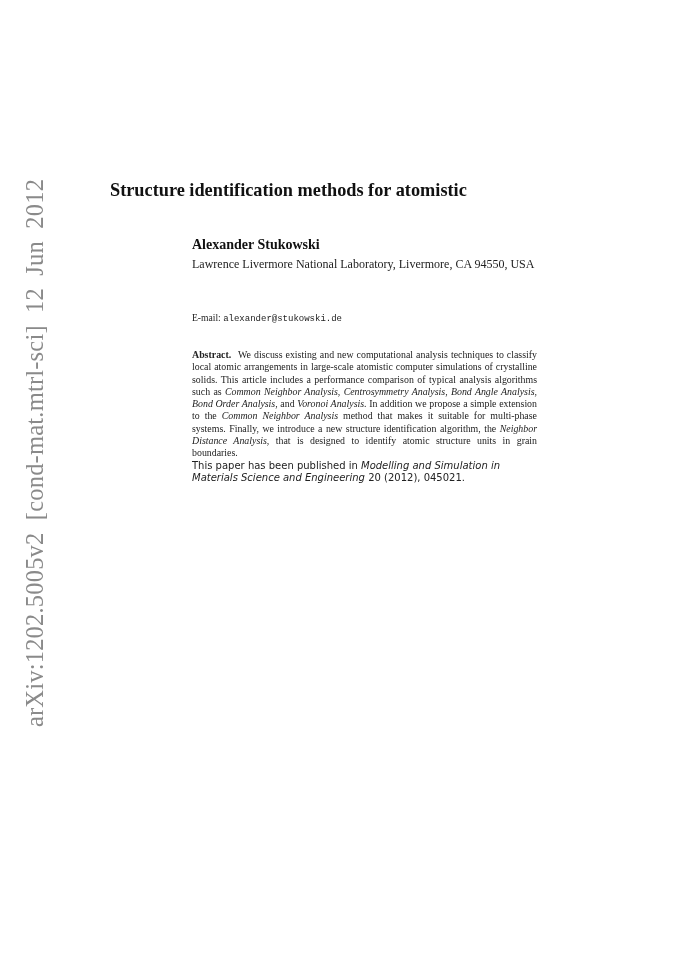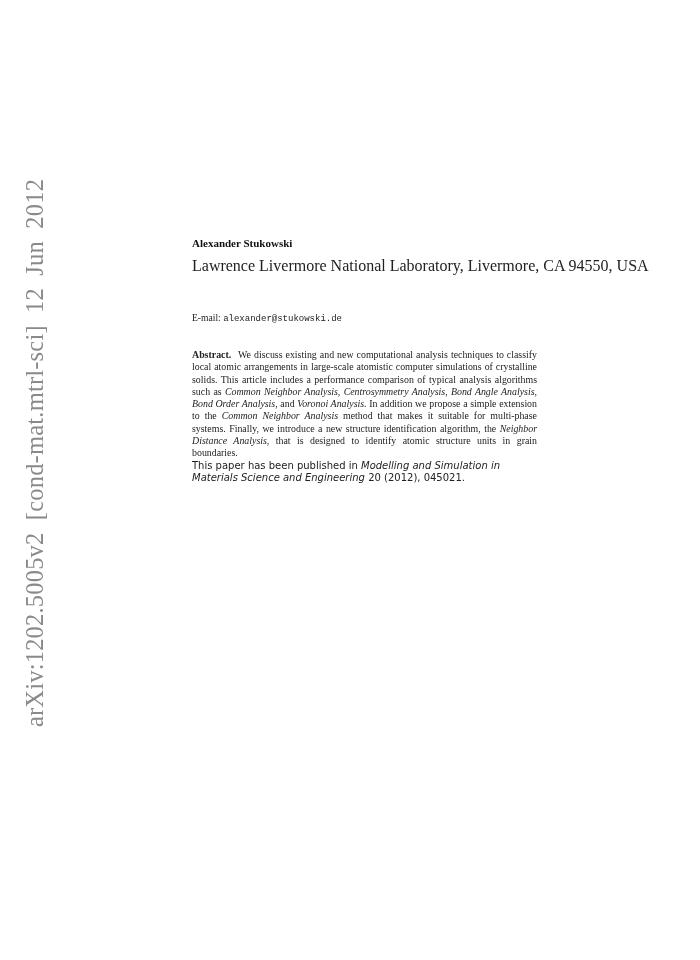--- a/index.html
+++ b/index.html
@@ -1,35 +1,36 @@
 <!DOCTYPE html>
 <html><head>
 <meta charset="utf-8">
 <style>
   html, body { margin:0; padding:0; background:#fff; }
   body { width:700px; height:960px; position:relative; overflow:hidden; color:#1a1a1a; font-family:"DejaVu Serif", serif; }
   .stamp { position:absolute; left:22px; top:190px; width:26px; height:526px; }
   .stamp span { position:absolute; left:50%; top:50%; transform:translate(-50%,-50%) rotate(-90deg); white-space:nowrap; font-family:"Liberation Serif", serif; font-size:24.5px; color:#8a8a8a; letter-spacing:0.2px; word-spacing:6px; }
   .title { position:absolute; left:110px; top:180px; width:400px; font-family:"Liberation Serif", serif; font-weight:bold; font-size:18.3px; line-height:21px; color:#111; }
-  .author { position:absolute; left:192px; top:237px; font-family:"Liberation Serif", serif; font-weight:bold; font-size:11px; color:#111; }
-  .affil { position:absolute; left:192px; top:257px; font-family:"Liberation Serif", serif; font-size:16px; color:#222; }
+  .author { position:absolute; left:192px; top:237px; font-family:"Liberation Serif", serif; font-weight:bold; font-size:14px; color:#111; }
+  .affil { position:absolute; left:192px; top:257px; font-family:"Liberation Serif", serif; font-size:12px; color:#222; }
   .email { position:absolute; left:192px; top:276px; font-family:"Liberation Serif", serif; font-size:9.6px; color:#222;margin-top:36px; }
   .email .addr { font-family:"Liberation Mono", monospace; font-size:9px; }
   .abstract { position:absolute; left:192px; top:305px; width:345px; font-family:"Liberation Serif", serif; font-size:9.9px; line-height:12.3px; text-align:justify; color:#222;margin-top:44px; }
   .abstract b { font-weight:bold; margin-right:4px; }
   .pubnote { position:absolute; left:192px; top:460px; width:350px; font-family:"DejaVu Sans", sans-serif; font-size:10px; line-height:12.2px; color:#222; }
 </style>
 </head>
 <body>
 
 <div class="stamp">
   <span>arXiv:1202.5005v2  [cond-mat.mtrl-sci]  12 Jun 2012</span>
 </div>
 
 <div class="title">
+  <div>Structure identification methods for atomistic</div>
 </div>
 
 <div class="author">Alexander Stukowski</div>
 <div class="affil">Lawrence Livermore National Laboratory, Livermore, CA 94550, USA</div>
 <div class="email"><span>E-mail: </span><span class="addr">alexander@stukowski.de</span></div>
 
 <div class="abstract"><b>Abstract.</b><span> We discuss existing and new computational analysis techniques to classify local atomic arrangements in large-scale atomistic computer simulations of crystalline solids.  This article includes a performance comparison of typical analysis algorithms such as </span><i>Common Neighbor Analysis</i><span>, </span><i>Centrosymmetry Analysis</i><span>, </span><i>Bond Angle Analysis</i><span>, </span><i>Bond Order Analysis</i><span>, and </span><i>Voronoi Analysis</i><span>. In addition we propose a simple extension to the </span><i>Common Neighbor Analysis</i><span> method that makes it suitable for multi-phase systems. Finally, we introduce a new structure identification algorithm, the </span><i>Neighbor Distance Analysis</i><span>, that is designed to identify atomic structure units in grain boundaries.</span></div>
 
 <div class="pubnote"><span>This paper has been published in </span><i>Modelling and Simulation in Materials Science and Engineering</i><span> 20 (2012), 045021.</span></div>
 

